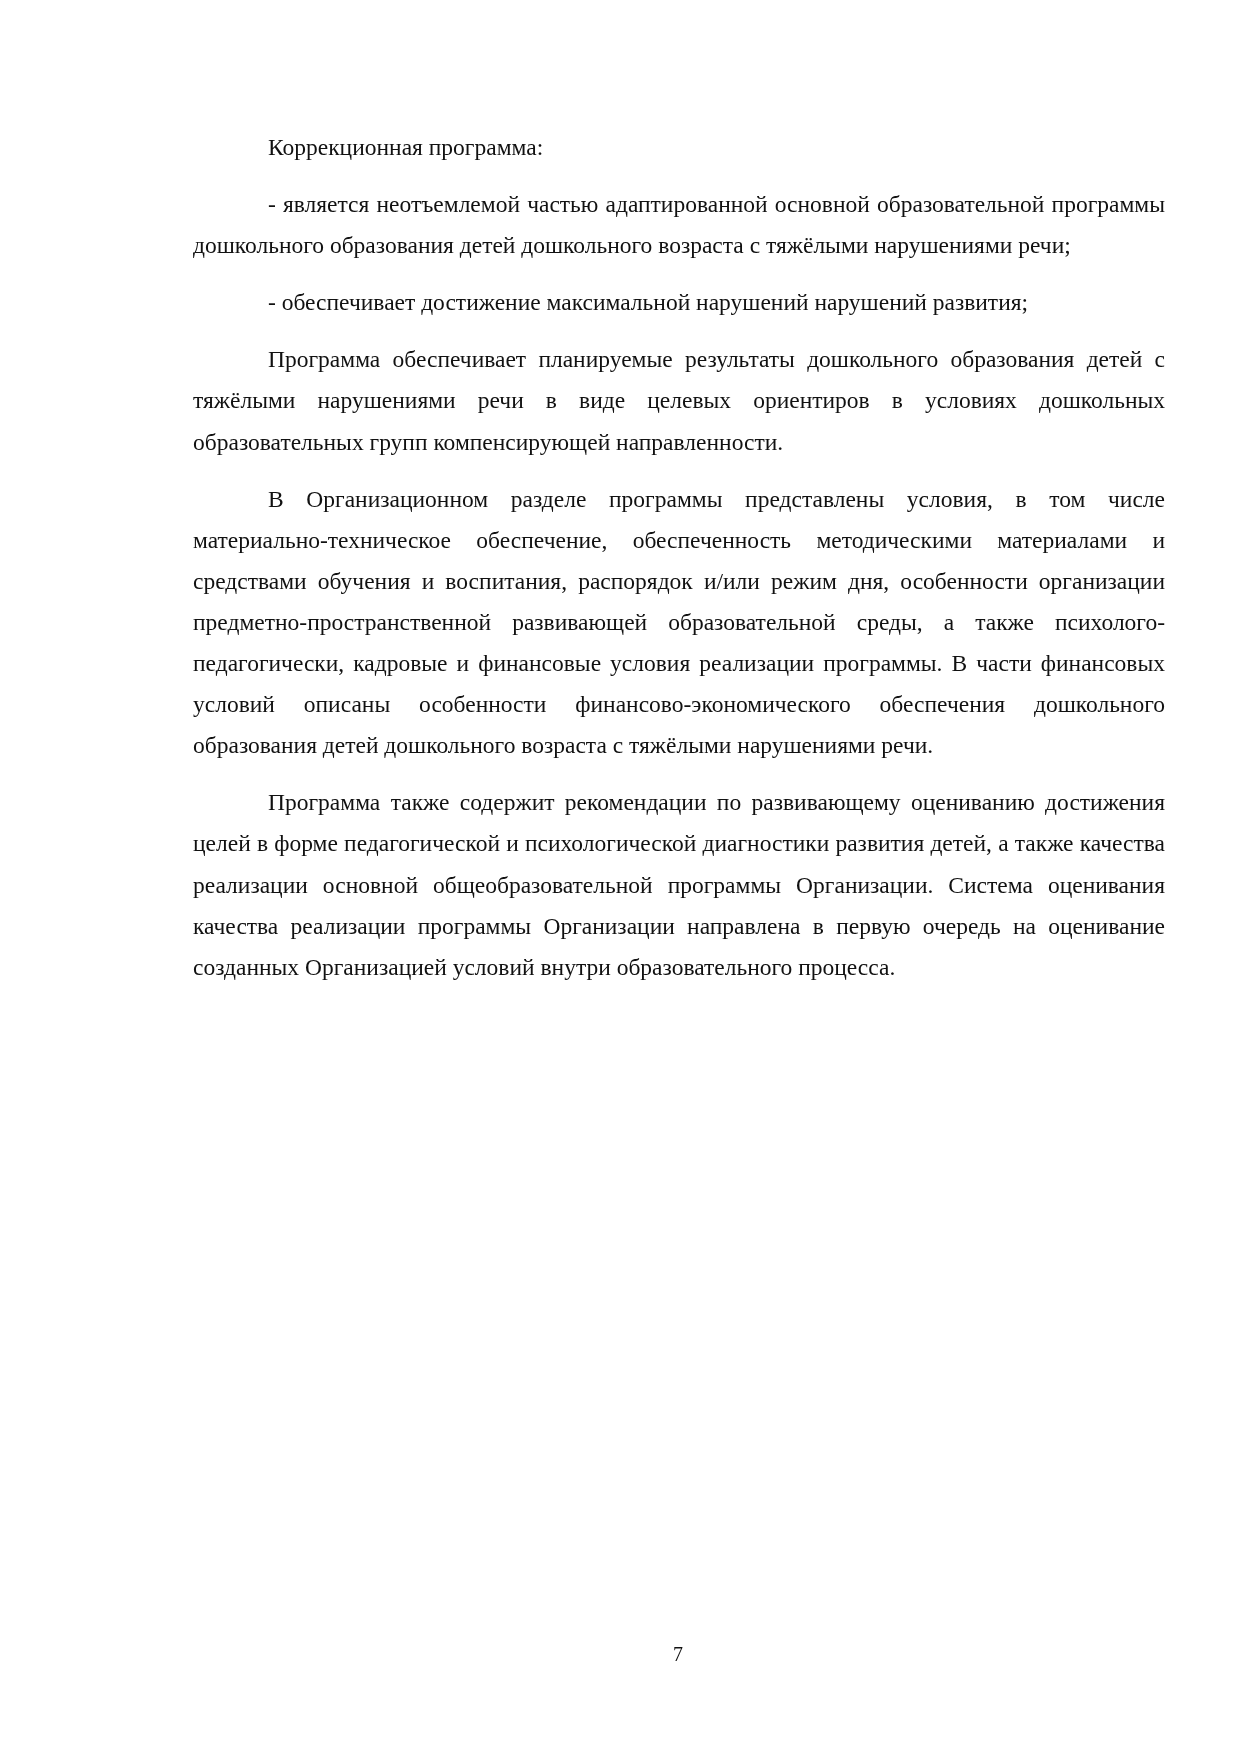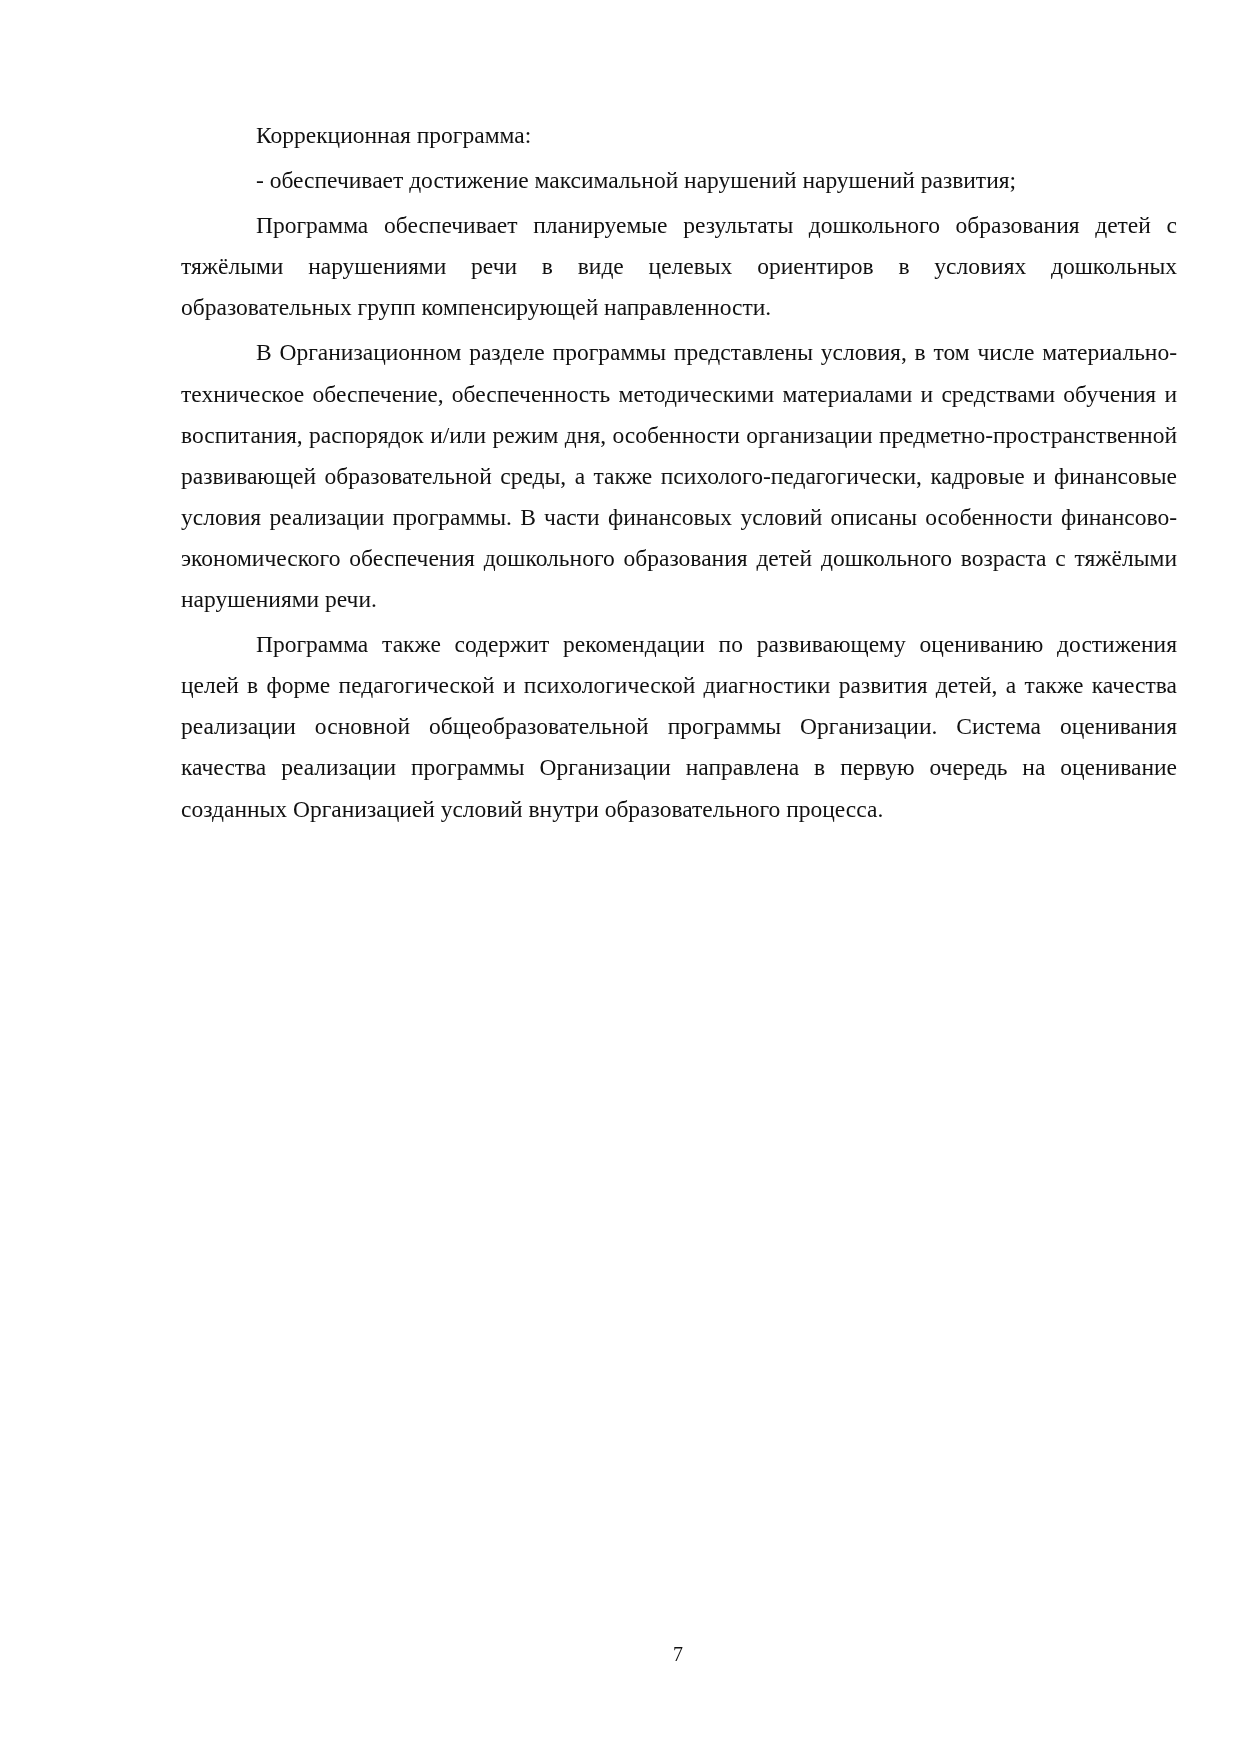--- a/index.html
+++ b/index.html
@@ -7,36 +7,37 @@
     .page {
       position: absolute; left: 0; top: 0; width: 1240px; height: 1754px;
       background: #ffffff;
     }
     .text-block {
       position: absolute; left: 177px; top: 111px; width: 1004px;
       font-family: "Liberation Serif", "DejaVu Serif", serif;
       font-size: 23.5px; line-height: 41.1px; color: #111111;
     }
     .para {
-      margin: 4px; text-align: justify; text-indent: 75px;
+      margin: 16px; text-align: justify; text-indent: 75px;
       hyphens: none;
     }
     .page-number {
       position: absolute; left: 0; width: 1240px; top: 1643px;
       text-align: center;
       font-family: "Liberation Serif", "DejaVu Serif", serif;
       font-size: 20px; color: #111111;
       padding-left: 116px; box-sizing: border-box;
     }
   </style>
 </head>
 <body>
 
 <div class="page">
   <div class="text-block">
     <p class="para">Коррекционная программа:</p>
+    <p class="para">-  является  неотъемлемой  частью  адаптированной  основной  образовательной программы дошкольного образования детей дошкольного возраста с тяжёлыми нарушениями речи;</p>
     <p class="para">-  обеспечивает достижение максимальной нарушений нарушений развития;</p>
     <p class="para">Программа обеспечивает планируемые результаты дошкольного образования детей с тяжёлыми нарушениями речи в виде целевых ориентиров в условиях дошкольных образовательных групп компенсирующей направленности.</p>
     <p class="para">В Организационном разделе программы представлены условия, в том числе материально-техническое обеспечение, обеспеченность методическими материалами и средствами обучения и воспитания, распорядок и/или режим дня, особенности организации предметно-пространственной развивающей образовательной среды, а также психолого-педагогически, кадровые и финансовые условия реализации программы. В части финансовых условий описаны особенности финансово-экономического обеспечения дошкольного образования детей дошкольного возраста с тяжёлыми нарушениями речи.</p>
     <p class="para">Программа также содержит рекомендации по развивающему оцениванию достижения целей в форме педагогической и психологической диагностики развития детей, а также качества реализации основной общеобразовательной программы Организации. Система оценивания качества реализации программы Организации направлена в первую очередь на оценивание созданных Организацией условий внутри образовательного процесса.</p>
   </div>
   <div class="page-number">7</div>
 </div>
 
 </body></html>

